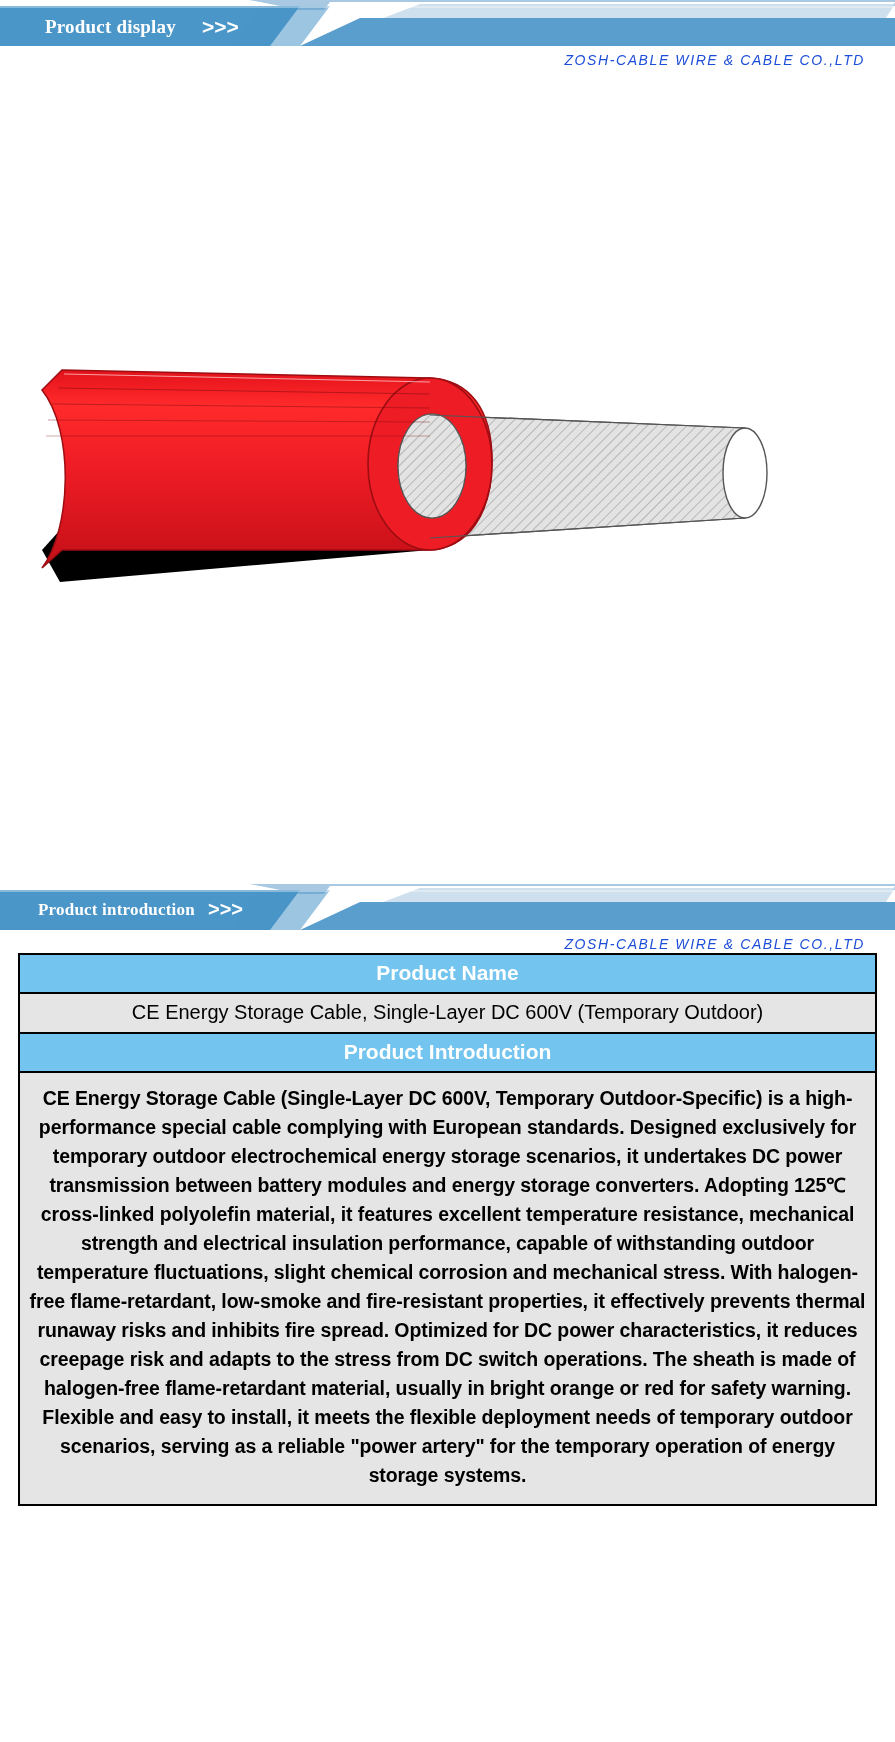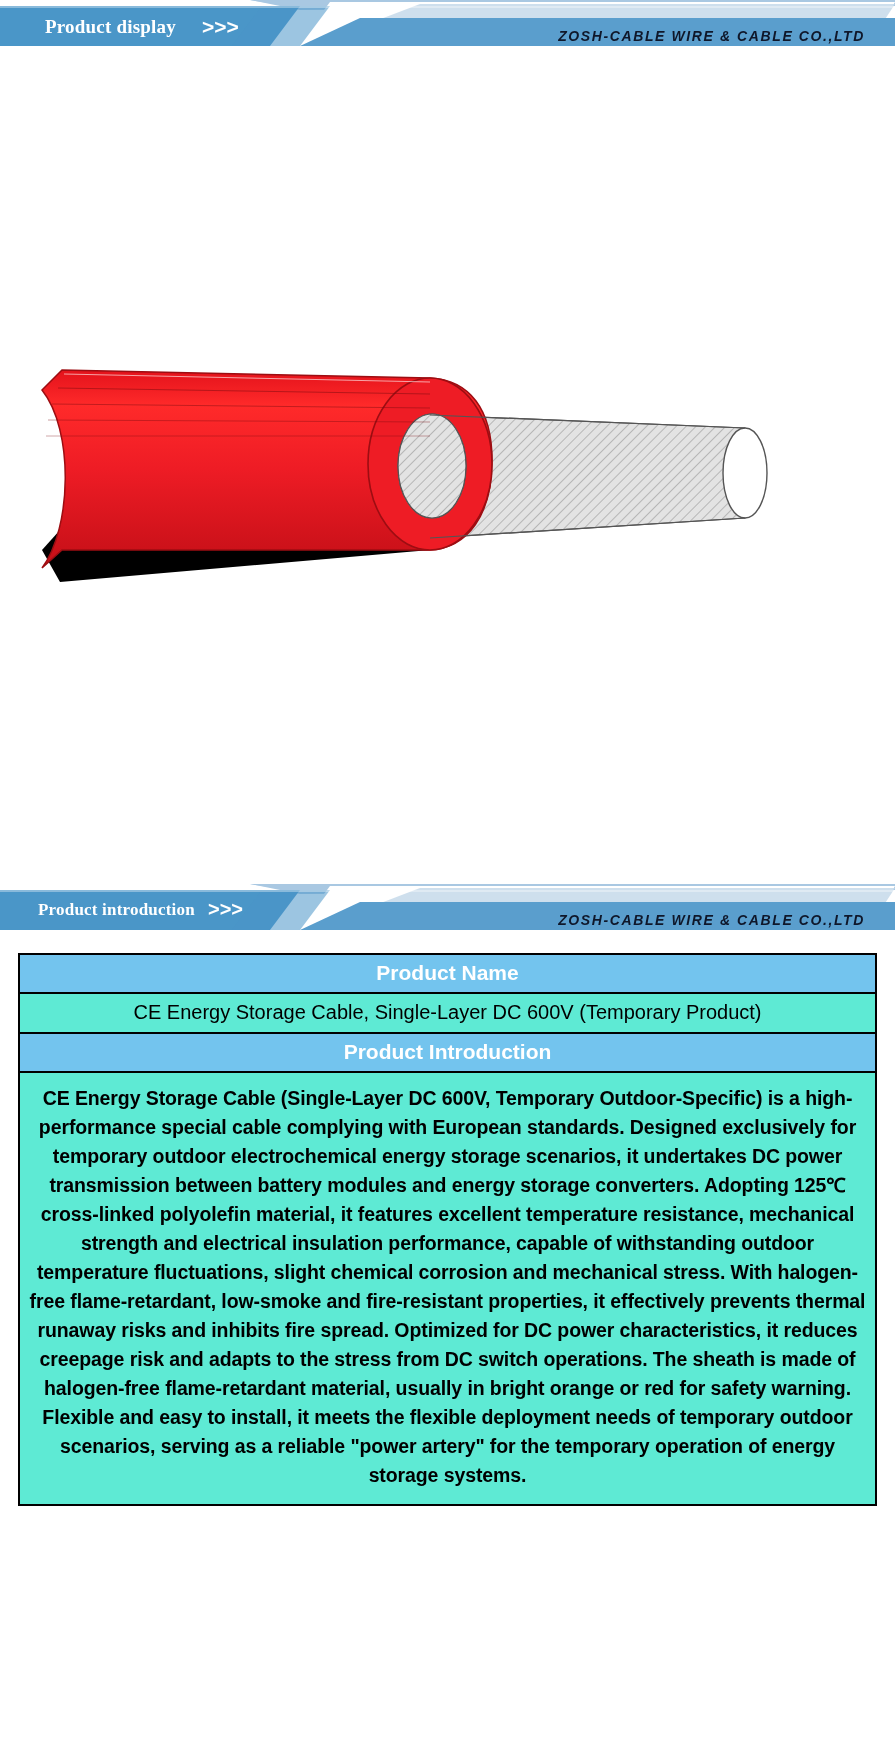--- a/index.html
+++ b/index.html
@@ -37,26 +37,27 @@
   }
   .banner-arrows {
     position: absolute;
     color: #ffffff;
     font-family: "Liberation Sans", sans-serif;
     font-weight: bold;
     white-space: nowrap;
   }
   .banner-company {
     position: absolute;
-    color: #0f172a;
+    color: #1d4ed8;
     font-family: "Liberation Sans", sans-serif;
     font-style: italic;
-    font-weight: bold;
+    font-weight: normal;
     letter-spacing: 1.6px;
     white-space: nowrap;
+    margin-top: 24px;
   }
 
   #banner-top { top: 0; }
   #banner-top .banner-label { left: 45px; top: 16px; font-size: 19px; }
   #banner-top .banner-arrows { left: 202px; top: 15px; font-size: 21px; }
   #banner-top .banner-company { right: 30px; top: 28px; font-size: 14px; }
 
   #banner-intro { top: 884px; }
   #banner-intro .banner-label { left: 38px; top: 16px; font-size: 17px; }
   #banner-intro .banner-arrows { left: 208px; top: 14px; font-size: 20px; }
@@ -72,21 +73,21 @@
   }
 
   
   #info-table {
     position: absolute;
     left: 18px;
     top: 953px;
     width: 859px;
     border: 2px solid #000000;
     box-sizing: border-box;
-    background: #5eead4;
+    background: #e5e5e5;
   }
   .row-header {
     background: #73c4ee;
     color: #ffffff;
     text-align: center;
     font-weight: bold;
     font-size: 21px;
     padding: 6px 0 7px 0;
     border-bottom: 2px solid #000000;
     font-family: "Liberation Sans", sans-serif;
@@ -184,16 +185,16 @@
     <path d="M300,46 L895,46 L895,18 L360,18 Z" fill="#5a9ecd"></path>
     <path d="M0,6 L895,6 L895,8 L0,8 Z" fill="#ffffff" opacity="0.35"></path>
   </svg>
   <div class="banner-label">Product introduction</div>
   <div class="banner-arrows">&gt;&gt;&gt;</div>
   <div class="banner-company">ZOSH-CABLE WIRE &amp; CABLE CO.,LTD</div>
 </div>
 
 <div id="info-table">
   <div class="row-header">Product Name</div>
-  <div class="row-value">CE Energy Storage Cable, Single-Layer DC 600V (Temporary Product)</div>
+  <div class="row-value">CE Energy Storage Cable, Single-Layer DC 600V (Temporary Outdoor)</div>
   <div class="row-header">Product Introduction</div>
   <div class="row-body">CE Energy Storage Cable (Single-Layer DC 600V, Temporary Outdoor-Specific) is a high-performance special cable complying with European standards. Designed exclusively for temporary outdoor electrochemical energy storage scenarios, it undertakes DC power transmission between battery modules and energy storage converters. Adopting 125℃ cross-linked polyolefin material, it features excellent temperature resistance, mechanical strength and electrical insulation performance, capable of withstanding outdoor temperature fluctuations, slight chemical corrosion and mechanical stress. With halogen-free flame-retardant, low-smoke and fire-resistant properties, it effectively prevents thermal runaway risks and inhibits fire spread. Optimized for DC power characteristics, it reduces creepage risk and adapts to the stress from DC switch operations. The sheath is made of halogen-free flame-retardant material, usually in bright orange or red for safety warning. Flexible and easy to install, it meets the flexible deployment needs of temporary outdoor scenarios, serving as a reliable "power artery" for the temporary operation of energy storage systems.</div>
 </div>
 
 </body></html>

